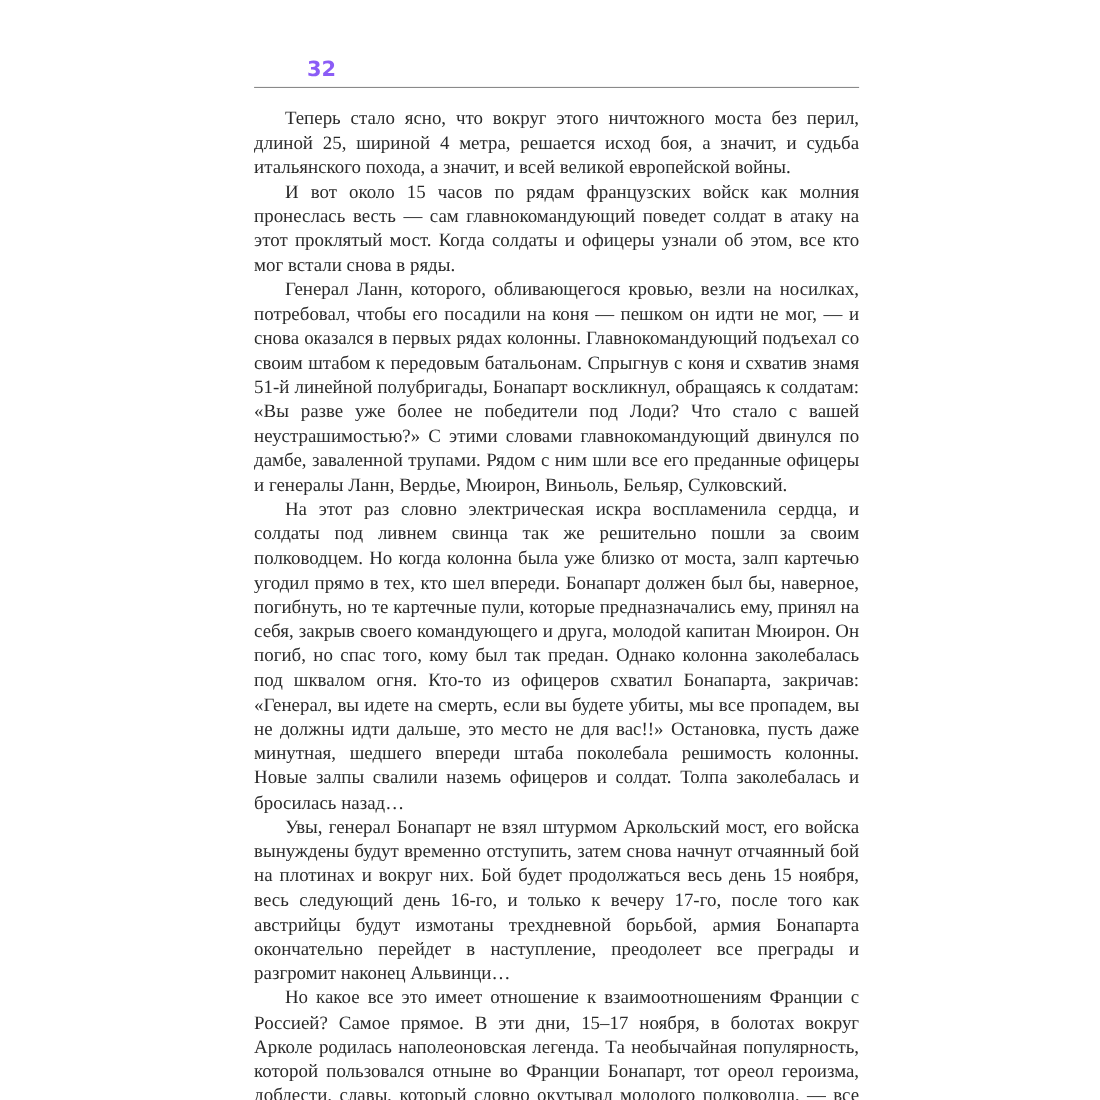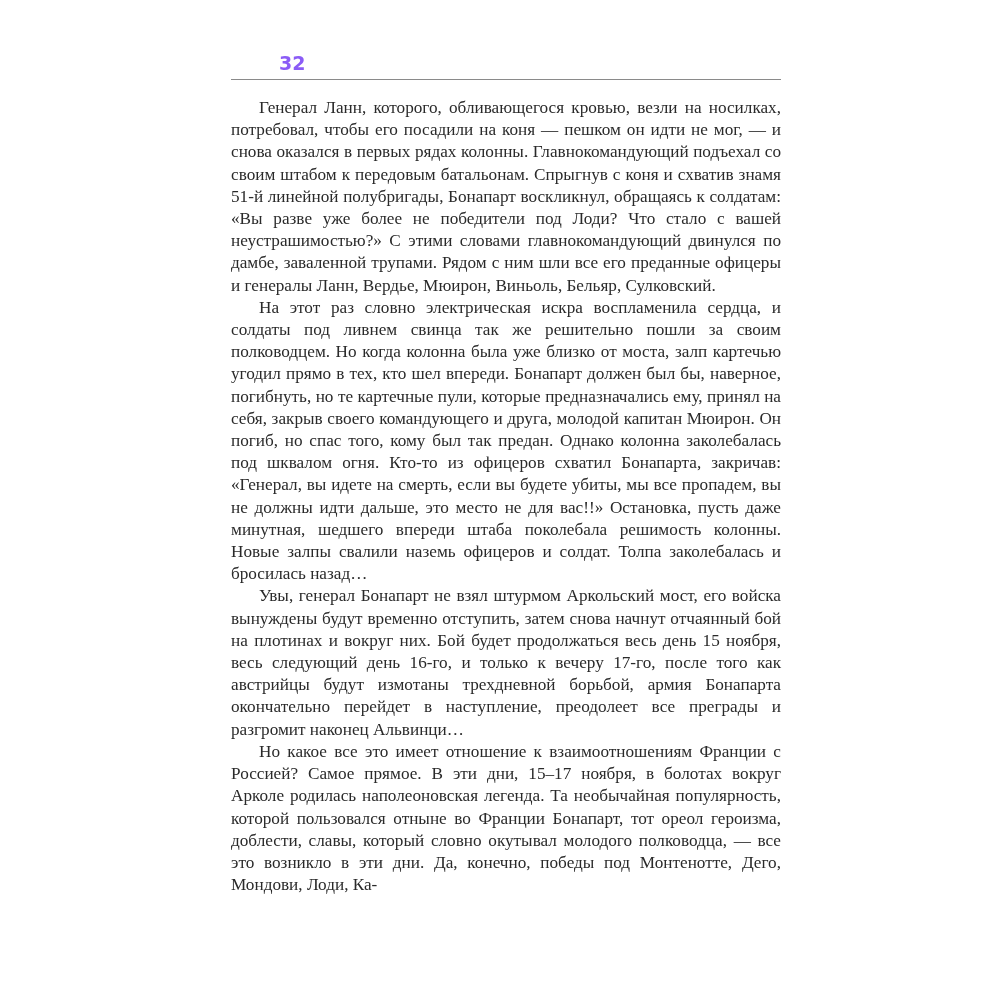--- a/index.html
+++ b/index.html
@@ -14,18 +14,20 @@
 </style>
 </head>
 <body>
 
 <div class="page">
   <div class="header">
     <span class="page-num">32</span>
   </div>
   <div class="rule"></div>
   <div class="body-text">
+    <p>Теперь стало ясно, что вокруг этого ничтожного моста без перил, длиной 25, шириной 4 метра, решается исход боя, а значит, и судьба итальянского похода, а значит, и всей великой европейской войны.</p>
+    <p>И вот около 15 часов по рядам французских войск как молния пронеслась весть — сам главнокомандующий поведет солдат в атаку на этот проклятый мост. Когда солдаты и офицеры узнали об этом, все кто мог встали снова в ряды.</p>
     <p>Генерал Ланн, которого, обливающегося кровью, везли на носилках, потребовал, чтобы его посадили на коня — пешком он идти не мог, — и снова оказался в первых рядах колонны. Главнокомандующий подъехал со своим штабом к передовым батальонам. Спрыгнув с коня и схватив знамя 51-й линейной полубригады, Бонапарт воскликнул, обращаясь к солдатам: «Вы разве уже более не победители под Лоди? Что стало с вашей неустрашимостью?» С этими словами главнокомандующий двинулся по дамбе, заваленной трупами. Рядом с ним шли все его преданные офицеры и генералы Ланн, Вердье, Мюирон, Виньоль, Бельяр, Сулковский.</p>
     <p>На этот раз словно электрическая искра воспламенила сердца, и солдаты под ливнем свинца так же решительно пошли за своим полководцем. Но когда колонна была уже близко от моста, залп картечью угодил прямо в тех, кто шел впереди. Бонапарт должен был бы, наверное, погибнуть, но те картечные пули, которые предназначались ему, принял на себя, закрыв своего командующего и друга, молодой капитан Мюирон. Он погиб, но спас того, кому был так предан. Однако колонна заколебалась под шквалом огня. Кто-то из офицеров схватил Бонапарта, закричав: «Генерал, вы идете на смерть, если вы будете убиты, мы все пропадем, вы не должны идти дальше, это место не для вас!!» Остановка, пусть даже минутная, шедшего впереди штаба поколебала решимость колонны. Новые залпы свалили наземь офицеров и солдат. Толпа заколебалась и бросилась назад…</p>
     <p>Увы, генерал Бонапарт не взял штурмом Аркольский мост, его войска вынуждены будут временно отступить, затем снова начнут отчаянный бой на плотинах и вокруг них. Бой будет продолжаться весь день 15 ноября, весь следующий день 16-го, и только к вечеру 17-го, после того как австрийцы будут измотаны трехдневной борьбой, армия Бонапарта окончательно перейдет в наступление, преодолеет все преграды и разгромит наконец Альвинци…</p>
     <p>Но какое все это имеет отношение к взаимоотношениям Франции с Россией? Самое прямое. В эти дни, 15–17 ноября, в болотах вокруг Арколе родилась наполеоновская легенда. Та необычайная популярность, которой пользовался отныне во Франции Бонапарт, тот ореол героизма, доблести, славы, который словно окутывал молодого полководца, — все это возникло в эти дни. Да, конечно, победы под Монтенотте, Дего, Мондови, Лоди, Ка-</p>
   </div>
 </div>
 
 </body></html>

